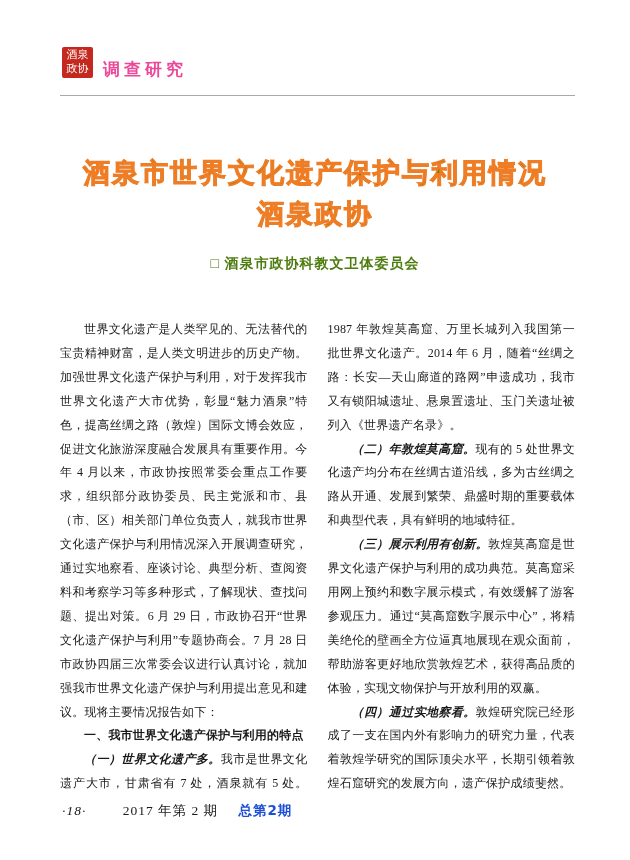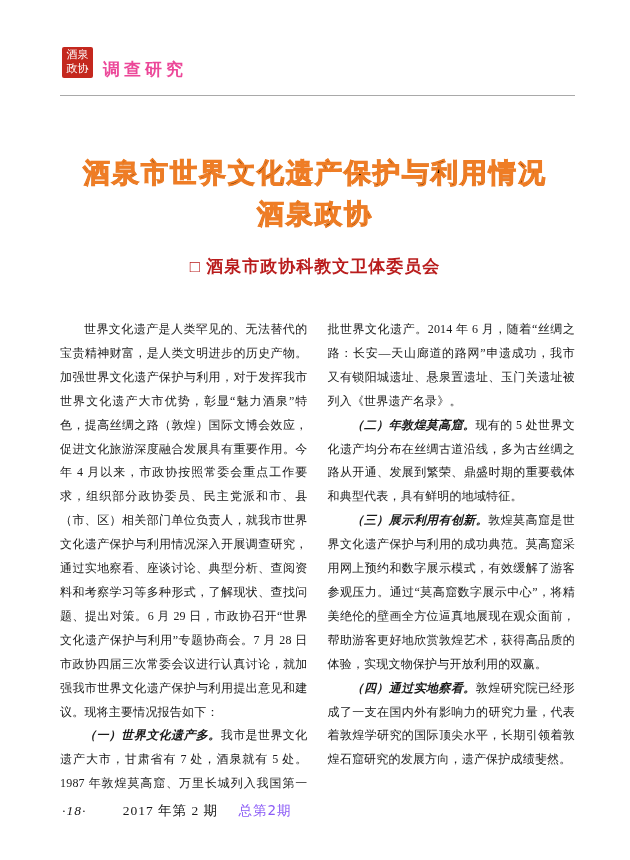--- a/index.html
+++ b/index.html
@@ -39,30 +39,30 @@
   }
   
   .title{
     position:absolute;left:0;top:152px;width:630px;
     text-align:center;
     font-family:"DejaVu Sans","Liberation Sans",sans-serif;
     font-weight:900;
     font-size:27px;
     line-height:41px;
     letter-spacing:2px;
-    color:#000000;
+    color:#4d7c0f;
     -webkit-text-stroke:1px #ef7d25;
   }
   .byline{
     position:absolute;left:0;top:255px;width:630px;
     text-align:center;
-    font-size:17px;
+    font-size:14px;
     font-weight:600;
     letter-spacing:1px;
-    color:#b91c1c;
+    color:#4d7c0f;
   }
   
   .article{
     position:absolute;left:60px;top:318px;
     width:515px;height:487px;
     column-count:2;
     column-gap:20px;
     column-fill:auto;
     overflow:hidden;
     font-size:12px;
@@ -76,23 +76,23 @@
   
   .footer{
     position:absolute;left:62px;top:802px;
     font-size:13.5px;
     color:#1a1a1a;
     letter-spacing:1px;
   }
   .footer .pageno{margin-right:32px;font-style:italic;}
   .footer .issue{margin-right:16px;text-align:center;}
   .footer .issue-total{
-    color:#8b5cf6;
+    color:#1d4ed8;
     font-family:"DejaVu Sans","Liberation Sans",sans-serif;
-    font-weight:400;
+    font-weight:700;
     letter-spacing:1px;
   }
 </style>
 </head>
 <body>
 
 <div class="page">
 
   <div class="seal">
     <span>酒泉政协</span>
@@ -102,20 +102,21 @@
 
   <div class="title">
     <div>酒泉市世界文化遗产保护与利用情况</div>
     <div>酒泉政协</div>
   </div>
 
   <div class="byline">□ 酒泉市政协科教文卫体委员会</div>
 
   <div class="article" id="article">
       <p class="bp">世界文化遗产是人类罕见的、无法替代的宝贵精神财富，是人类文明进步的历史产物。加强世界文化遗产保护与利用，对于发挥我市世界文化遗产大市优势，彰显“魅力酒泉”特色，提高丝绸之路（敦煌）国际文博会效应，促进文化旅游深度融合发展具有重要作用。今年 4 月以来，市政协按照常委会重点工作要求，组织部分政协委员、民主党派和市、县（市、区）相关部门单位负责人，就我市世界文化遗产保护与利用情况深入开展调查研究，通过实地察看、座谈讨论、典型分析、查阅资料和考察学习等多种形式，了解现状、查找问题、提出对策。6 月 29 日，市政协召开“世界文化遗产保护与利用”专题协商会。7 月 28 日市政协四届三次常委会议进行认真讨论，就加强我市世界文化遗产保护与利用提出意见和建议。现将主要情况报告如下：</p>
+      <p class="h">一、我市世界文化遗产保护与利用的特点</p>
       <p class="bp"><b class="lead">（一）世界文化遗产多。</b>我市是世界文化遗产大市，甘肃省有 7 处，酒泉就有 5 处。1987 年敦煌莫高窟、万里长城列入我国第一批世界文化遗产。2014 年 6 月，随着“丝绸之路：长安—天山廊道的路网”申遗成功，我市又有锁阳城遗址、悬泉置遗址、玉门关遗址被列入《世界遗产名录》。</p>
       <p class="bp"><b class="lead">（二）年敦煌莫高窟。</b>现有的 5 处世界文化遗产均分布在丝绸古道沿线，多为古丝绸之路从开通、发展到繁荣、鼎盛时期的重要载体和典型代表，具有鲜明的地域特征。</p>
       <p class="bp"><b class="lead">（三）展示利用有创新。</b>敦煌莫高窟是世界文化遗产保护与利用的成功典范。莫高窟采用网上预约和数字展示模式，有效缓解了游客参观压力。通过“莫高窟数字展示中心”，将精美绝伦的壁画全方位逼真地展现在观众面前，帮助游客更好地欣赏敦煌艺术，获得高品质的体验，实现文物保护与开放利用的双赢。</p>
       <p class="bp"><b class="lead">（四）通过实地察看。</b>敦煌研究院已经形成了一支在国内外有影响力的研究力量，代表着敦煌学研究的国际顶尖水平，长期引领着敦煌石窟研究的发展方向，遗产保护成绩斐然。</p>
     </div>
 
   <div class="footer">
     <span class="pageno">·18·</span>
     <span class="issue">2017 年第 2 期</span>
     <span class="issue-total">总第2期</span>

